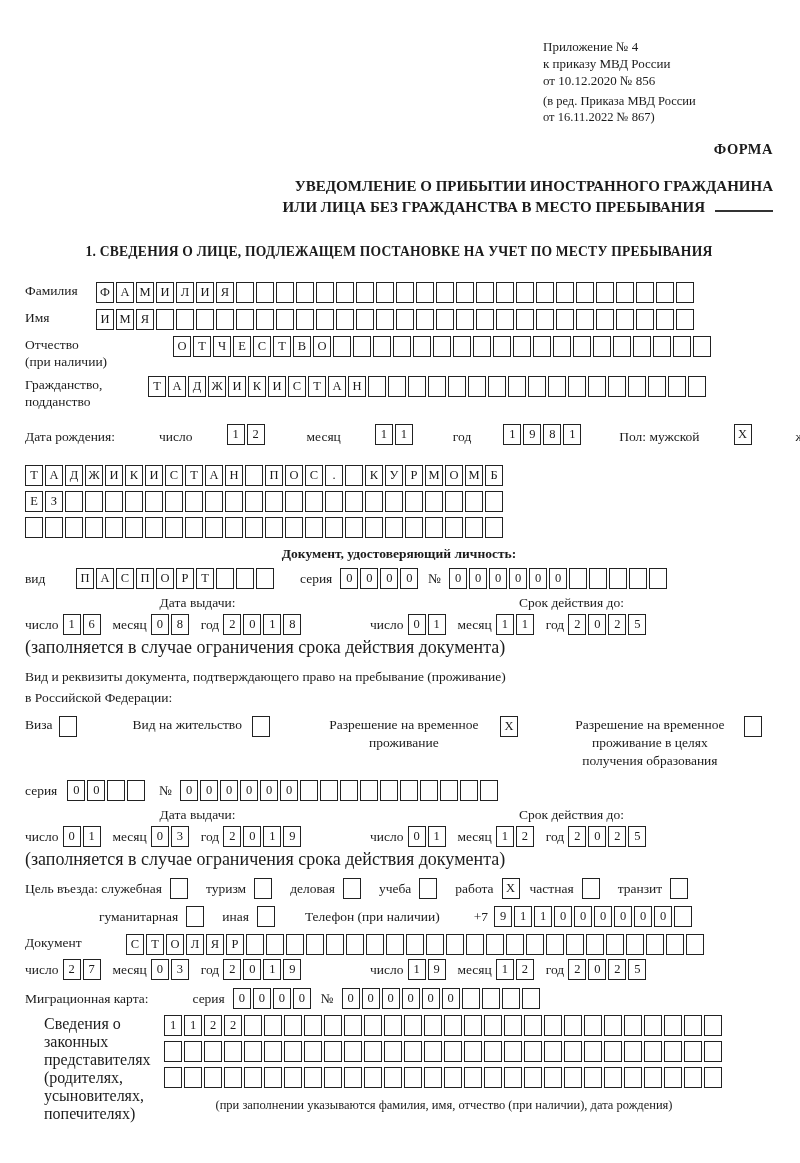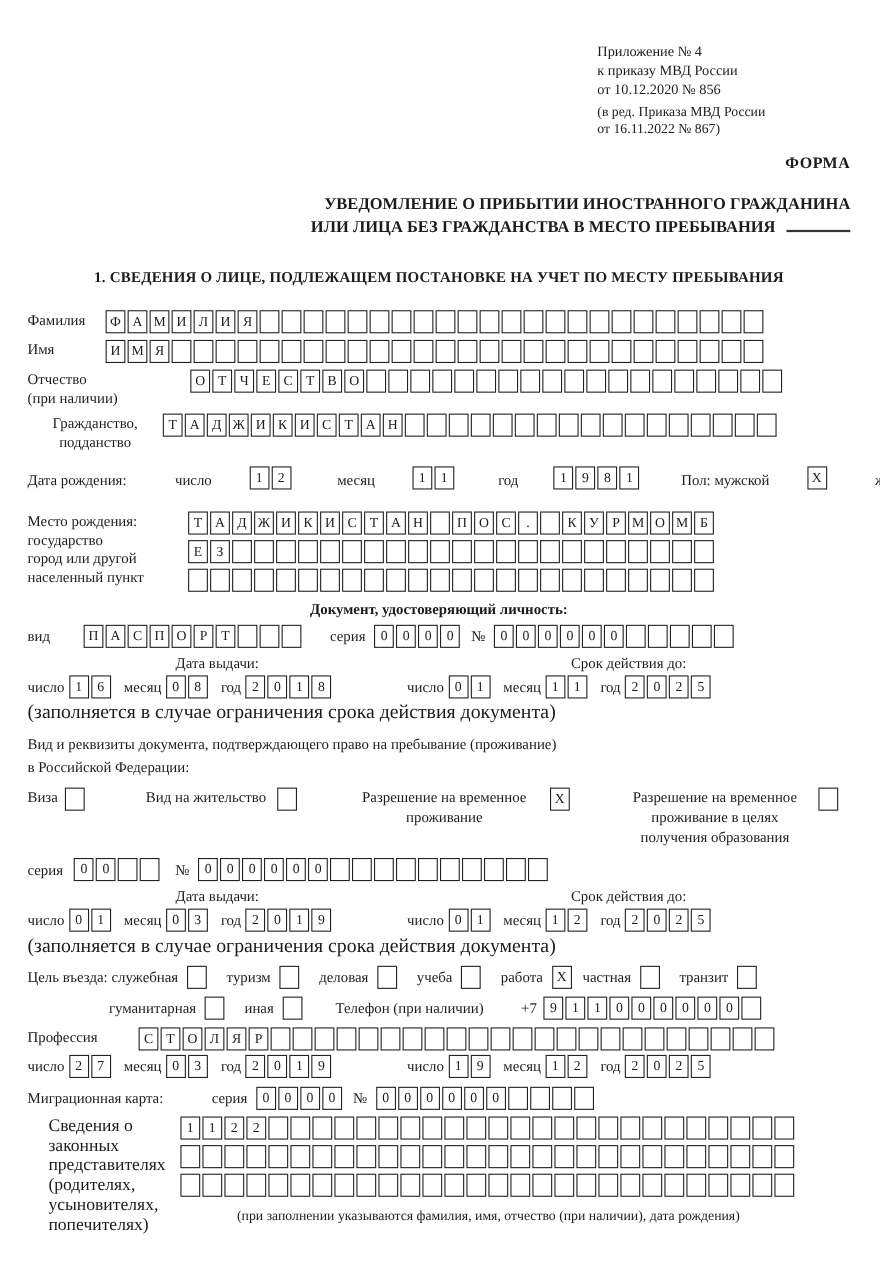--- a/index.html
+++ b/index.html
@@ -182,21 +182,21 @@
         <span class="cell"></span>
         <span class="cell"></span>
         <span class="cell"></span>
         <span class="cell"></span>
         <span class="cell"></span>
         <span class="cell"></span>
         <span class="cell"></span>
       </span>
   </div>
 
-  <div class="frow" style="margin-bottom:14px;text-align:center;">
+  <div class="frow" style="margin-bottom:14px;">
     <span class="flabel w123">
       <span class="lbl">Гражданство,</span><br>
       <span class="lbl">подданство</span>
     </span>
     <span class="cells">
         <span class="cell">Т</span>
         <span class="cell">А</span>
         <span class="cell">Д</span>
         <span class="cell">Ж</span>
         <span class="cell">И</span>
@@ -249,26 +249,20 @@
     <span class="cbox" style="margin-right:14px;">
         <span class="cell">X</span>
       </span>
     <span class="lbl" style="margin-right:10px;">женский</span>
     <span class="cbox">
         <span class="cell"></span>
       </span>
   </div>
 
   <div class="frow" style="margin-bottom:2px;">
-    <span class="flabel w146">
-      <span class="lbl">Место рождения:</span><br>
-      <span class="lbl">государство</span><br>
-      <span class="lbl">город или другой</span><br>
-      <span class="lbl">населенный пункт</span>
-    </span>
     <span class="rows-col">
       <span class="cells">
           <span class="cell">Т</span>
           <span class="cell">А</span>
           <span class="cell">Д</span>
           <span class="cell">Ж</span>
           <span class="cell">И</span>
           <span class="cell">К</span>
           <span class="cell">И</span>
           <span class="cell">С</span>
@@ -591,21 +585,21 @@
         <span class="cell">0</span>
         <span class="cell">0</span>
         <span class="cell">0</span>
         <span class="cell">0</span>
         <span class="cell">0</span>
         <span class="cell"></span>
       </span>
   </div>
 
   <div class="frow" style="margin-bottom:4px;">
-    <span class="flabel w101 lbl">Профессия</span>
+    <span class="flabel w101 lbl">Документ</span>
     <span class="cells">
         <span class="cell">С</span>
         <span class="cell">Т</span>
         <span class="cell">О</span>
         <span class="cell">Л</span>
         <span class="cell">Я</span>
         <span class="cell">Р</span>
         <span class="cell"></span>
         <span class="cell"></span>
         <span class="cell"></span>

